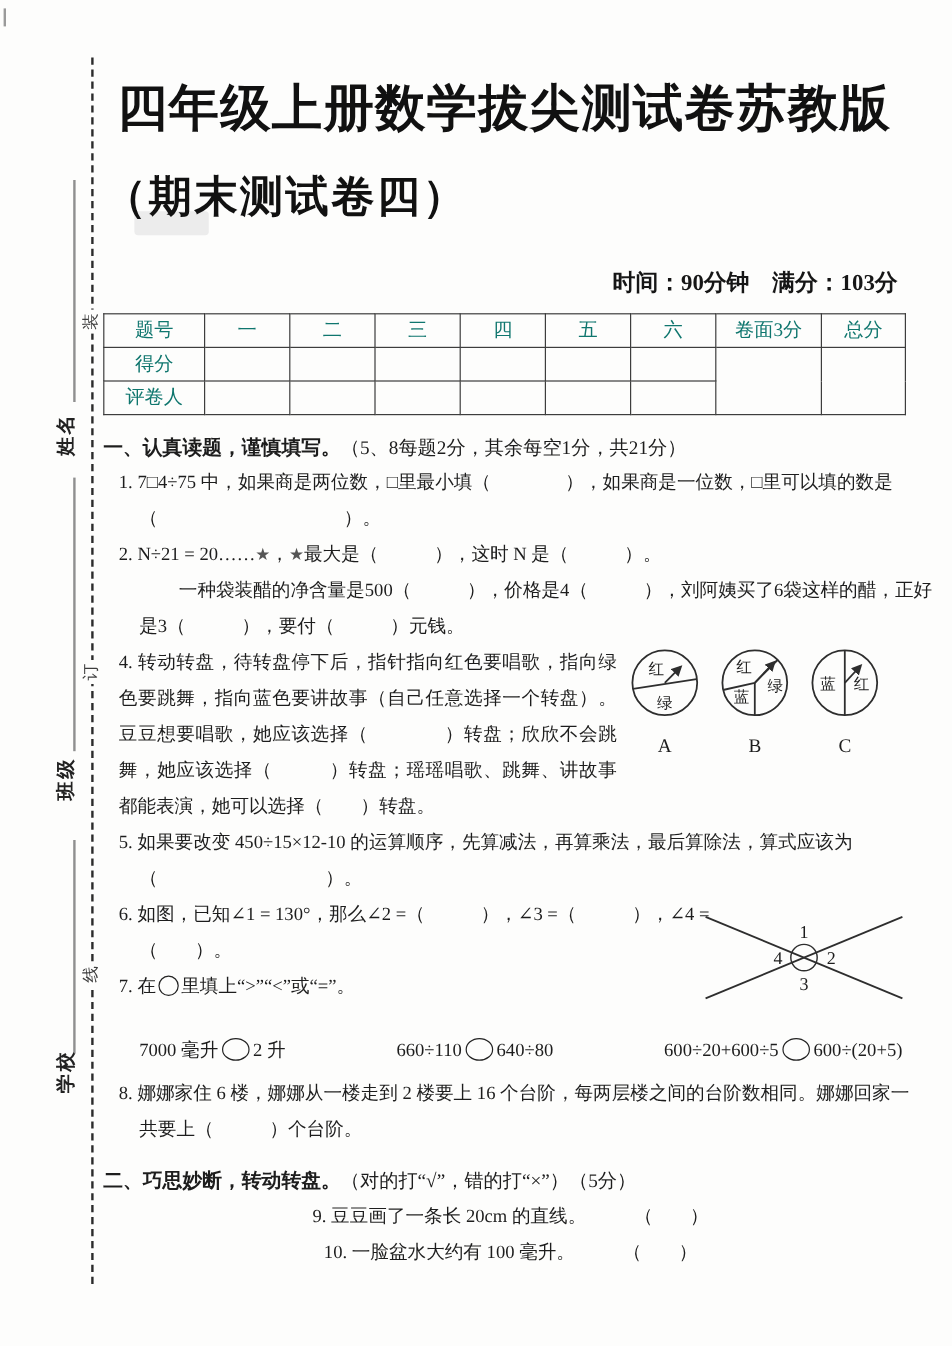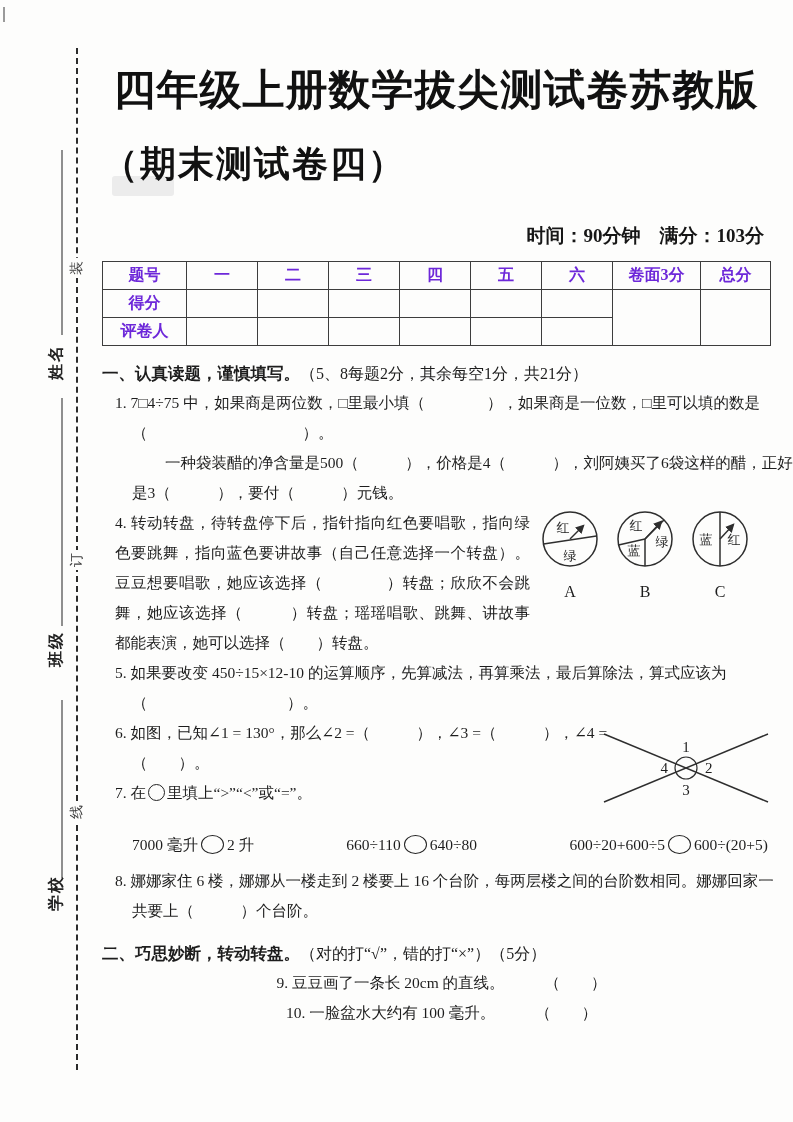--- a/index.html
+++ b/index.html
@@ -22,38 +22,38 @@
   }
   .write-line { position:absolute; left:61px; width:0; border-left:2px solid #8f8f8f; }
   .v-label {
     position:absolute; left:35px; width:42px; height:18px; line-height:18px;
     text-align:center; font-size:16px; color:#222; letter-spacing:2px;
     transform:rotate(-90deg); font-weight:bold;
   }
   .smudge { position:absolute; left:112px; top:176px; width:62px; height:20px; background:#ececec; border-radius:3px; }
 
   
-  .main { position:absolute; left:102px; top:0; width:668px; }
+  .main { position:absolute; left:86px; top:0; width:668px; }
   .title {
     margin-top:62px; text-align:center; font-size:42px; font-weight:bold;
     font-family:"Liberation Sans","DejaVu Sans",sans-serif; color:#111; letter-spacing:1px;
   }
   .subtitle {
     margin-top:22px; font-size:36px; font-weight:bold;
     font-family:"Liberation Sans","DejaVu Sans",sans-serif; color:#111; letter-spacing:2px;
   }
   .info-line {
     margin-top:34px; text-align:right; padding-right:6px; font-size:19px; font-weight:bold;
     font-family:Liberation Serif, serif; color:#161616;
   }
 
   table.score { border-collapse:collapse; margin-top:12px; width:668px; table-layout:fixed; }
   table.score th, table.score td {
     border:1.6px solid #3d3d3d; height:28px; text-align:center;
-    font-size:16px; font-weight:bold; color:#6d28d9; padding:0;
+    font-size:16px; font-weight:normal; color:#0f766e; padding:0;
   }
   col.c-label { width:84px; } col.c-num { width:71px; }
   col.c-paper { width:88px; } col.c-total { width:70px; }
 
   .sec-head { margin-top:13px; font-size:16.5px; line-height:28px; white-space:nowrap; }
   .sec-head .b { font-weight:bold; font-family:"Liberation Sans","DejaVu Sans",sans-serif; }
   .sec-head .n { font-size:16px; }
 
   .q { padding-left:13px; font-size:15.5px; line-height:30px; }
   .line { white-space:nowrap; }
@@ -154,20 +154,23 @@
 
   <div class="sec-head">
     <span class="b">一、认真读题，谨慎填写。</span><span class="n">（5、8每题2分，其余每空1分，共21分）</span>
   </div>
 
   <div class="q">
     <div class="line">1. 7□4÷75 中，如果商是两位数，□里最小填（　　　　），如果商是一位数，□里可以填的数是</div>
     <div class="line ind">（　　　　　　　　　　）。</div>
   </div>
 
+  <div class="q">
+    <div class="line"><span>2. N÷21 = 20……</span><span class="star">★</span><span>，</span><span class="star">★</span><span>最大是（　　　），这时 N 是（　　　）。</span></div>
+  </div>
 
   <div class="q">
     <div class="line ind2">一种袋装醋的净含量是500（　　　），价格是4（　　　），刘阿姨买了6袋这样的醋，正好</div>
     <div class="line ind">是3（　　　），要付（　　　）元钱。</div>
   </div>
 
   <div class="q">
     <div class="fig-float">
       <svg width="230" height="92" viewBox="0 0 230 92">
         <defs>

